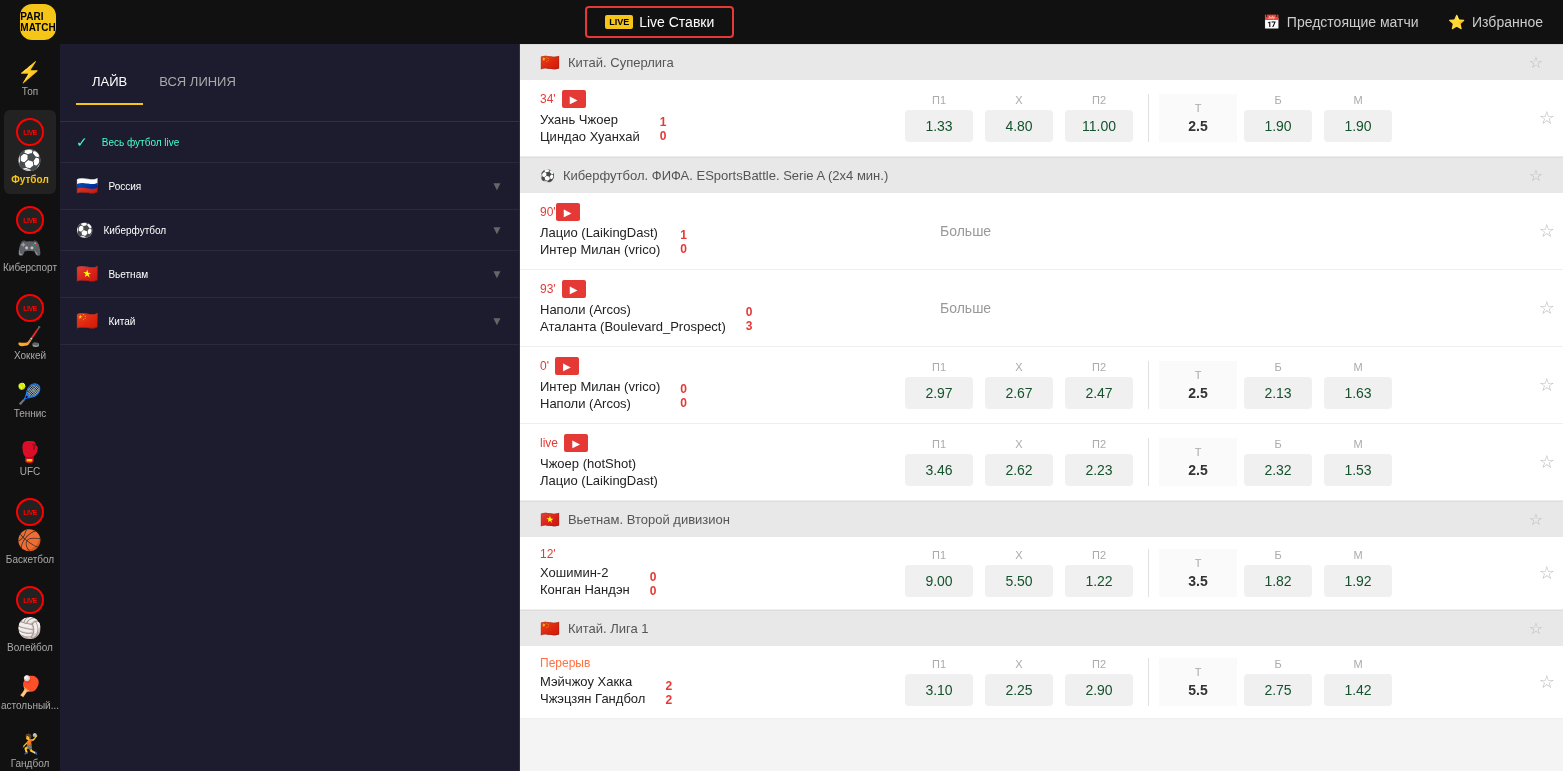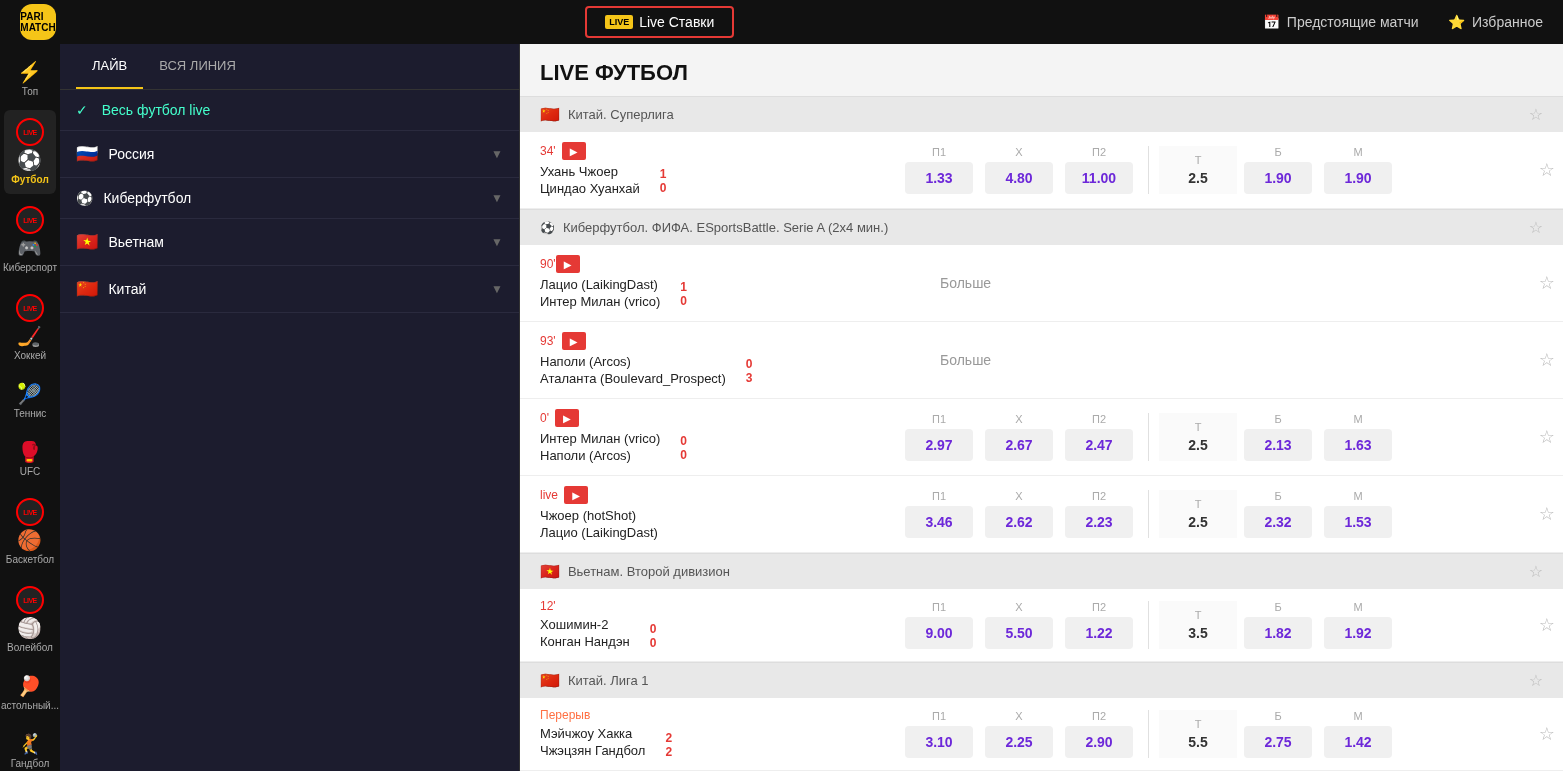--- a/index.html
+++ b/index.html
@@ -65,36 +65,36 @@
       background: #222; border: 2px solid #f00; display: flex; align-items: center; justify-content: center;
       font-size: 7px; color: #f00; font-weight: bold; letter-spacing: -0.5px;
     }
 
     
     .secondary-sidebar {
       width: 460px; background: #1c1c2e; flex-shrink: 0; overflow-y: auto;
       border-right: 1px solid #333;
     }
     .sec-tabs {
-      display: flex; gap: 0; border-bottom: 1px solid #333; padding: 0 16px;
+      display: flex; gap: 0; border-bottom: 1px solid #333; padding: 16px 16px;
       background: #1c1c2e;
     }
     .sec-tab {
       padding: 14px 16px; font-size: 13px; color: #aaa; cursor: pointer;
       border-bottom: 2px solid transparent;
     }
     .sec-tab.active { color: #fff; border-bottom-color: #f5c518; }
     .sec-menu-item {
       display: flex; align-items: center; padding: 12px 16px; cursor: pointer;
       border-bottom: 1px solid #2a2a3e; gap: 10px;
     }
     .sec-menu-item.active { color: #4fc; }
     .sec-check { color: #4fc; font-size: 14px; margin-right: 4px; }
     .flag { font-size: 18px; }
-    .sec-menu-label { flex: 1; font-size: 14px; }
+    .sec-menu-label { flex: 1; font-size: 10px; }
     .chevron { color: #666; font-size: 12px; }
 
     
     .main-content {
       flex: 1; background: #f4f4f4; overflow-y: auto; color: #333;
     }
     .content-header {
       background: #f4f4f4; padding: 16px 20px 10px; font-size: 22px; font-weight: bold;
       color: #111; display: flex; align-items: center; gap: 10px;
     }
@@ -130,21 +130,21 @@
       display: flex; align-items: center; flex: 1;
     }
     .odds-section-inner {
       display: flex; align-items: center; padding: 8px 0; gap: 2px;
     }
     .odd-item {
       display: flex; flex-direction: column; align-items: center; min-width: 78px;
     }
     .odd-lbl { font-size: 11px; color: #aaa; margin-bottom: 4px; text-align: right; }
     .odd-btn {
-      background: #f0f0f0; color: #6d28d9; font-weight: bold; font-size: 14px;
+      background: #f0f0f0; color: #14532d; font-weight: normal; font-size: 14px;
       padding: 8px 12px; border-radius: 4px; cursor: pointer;
       min-width: 68px; text-align: center; border: none;
     }
     .separator { width: 1px; background: #e0e0e0; margin: 0 8px; align-self: stretch; }
     .total-item {
       display: flex; flex-direction: column; align-items: center; min-width: 78px;
       background: #fafafa; padding: 8px 0;
     }
     .total-lbl { font-size: 11px; color: #aaa; margin-bottom: 4px; }
     .total-num { font-size: 14px; font-weight: bold; color: #333; }
@@ -263,23 +263,20 @@
       <span class="chevron">▼</span>
     </div>
     <div class="sec-menu-item">
       <span class="flag">🇨🇳</span>
       <span class="sec-menu-label">Китай</span>
       <span class="chevron">▼</span>
     </div>
   </div>
 
   <div class="main-content">
-    <div class="content-header">
-      <span>LIVE ФУТБОЛ</span>
-    </div>
 
     <div class="league-header">
       <span class="league-flag">🇨🇳</span>
       <span>Китай. Суперлига</span>
       <span class="star-icon">☆</span>
     </div>
 
     <div class="match-row-wrapper">
       <div class="match-left">
         <div class="match-time-info">

